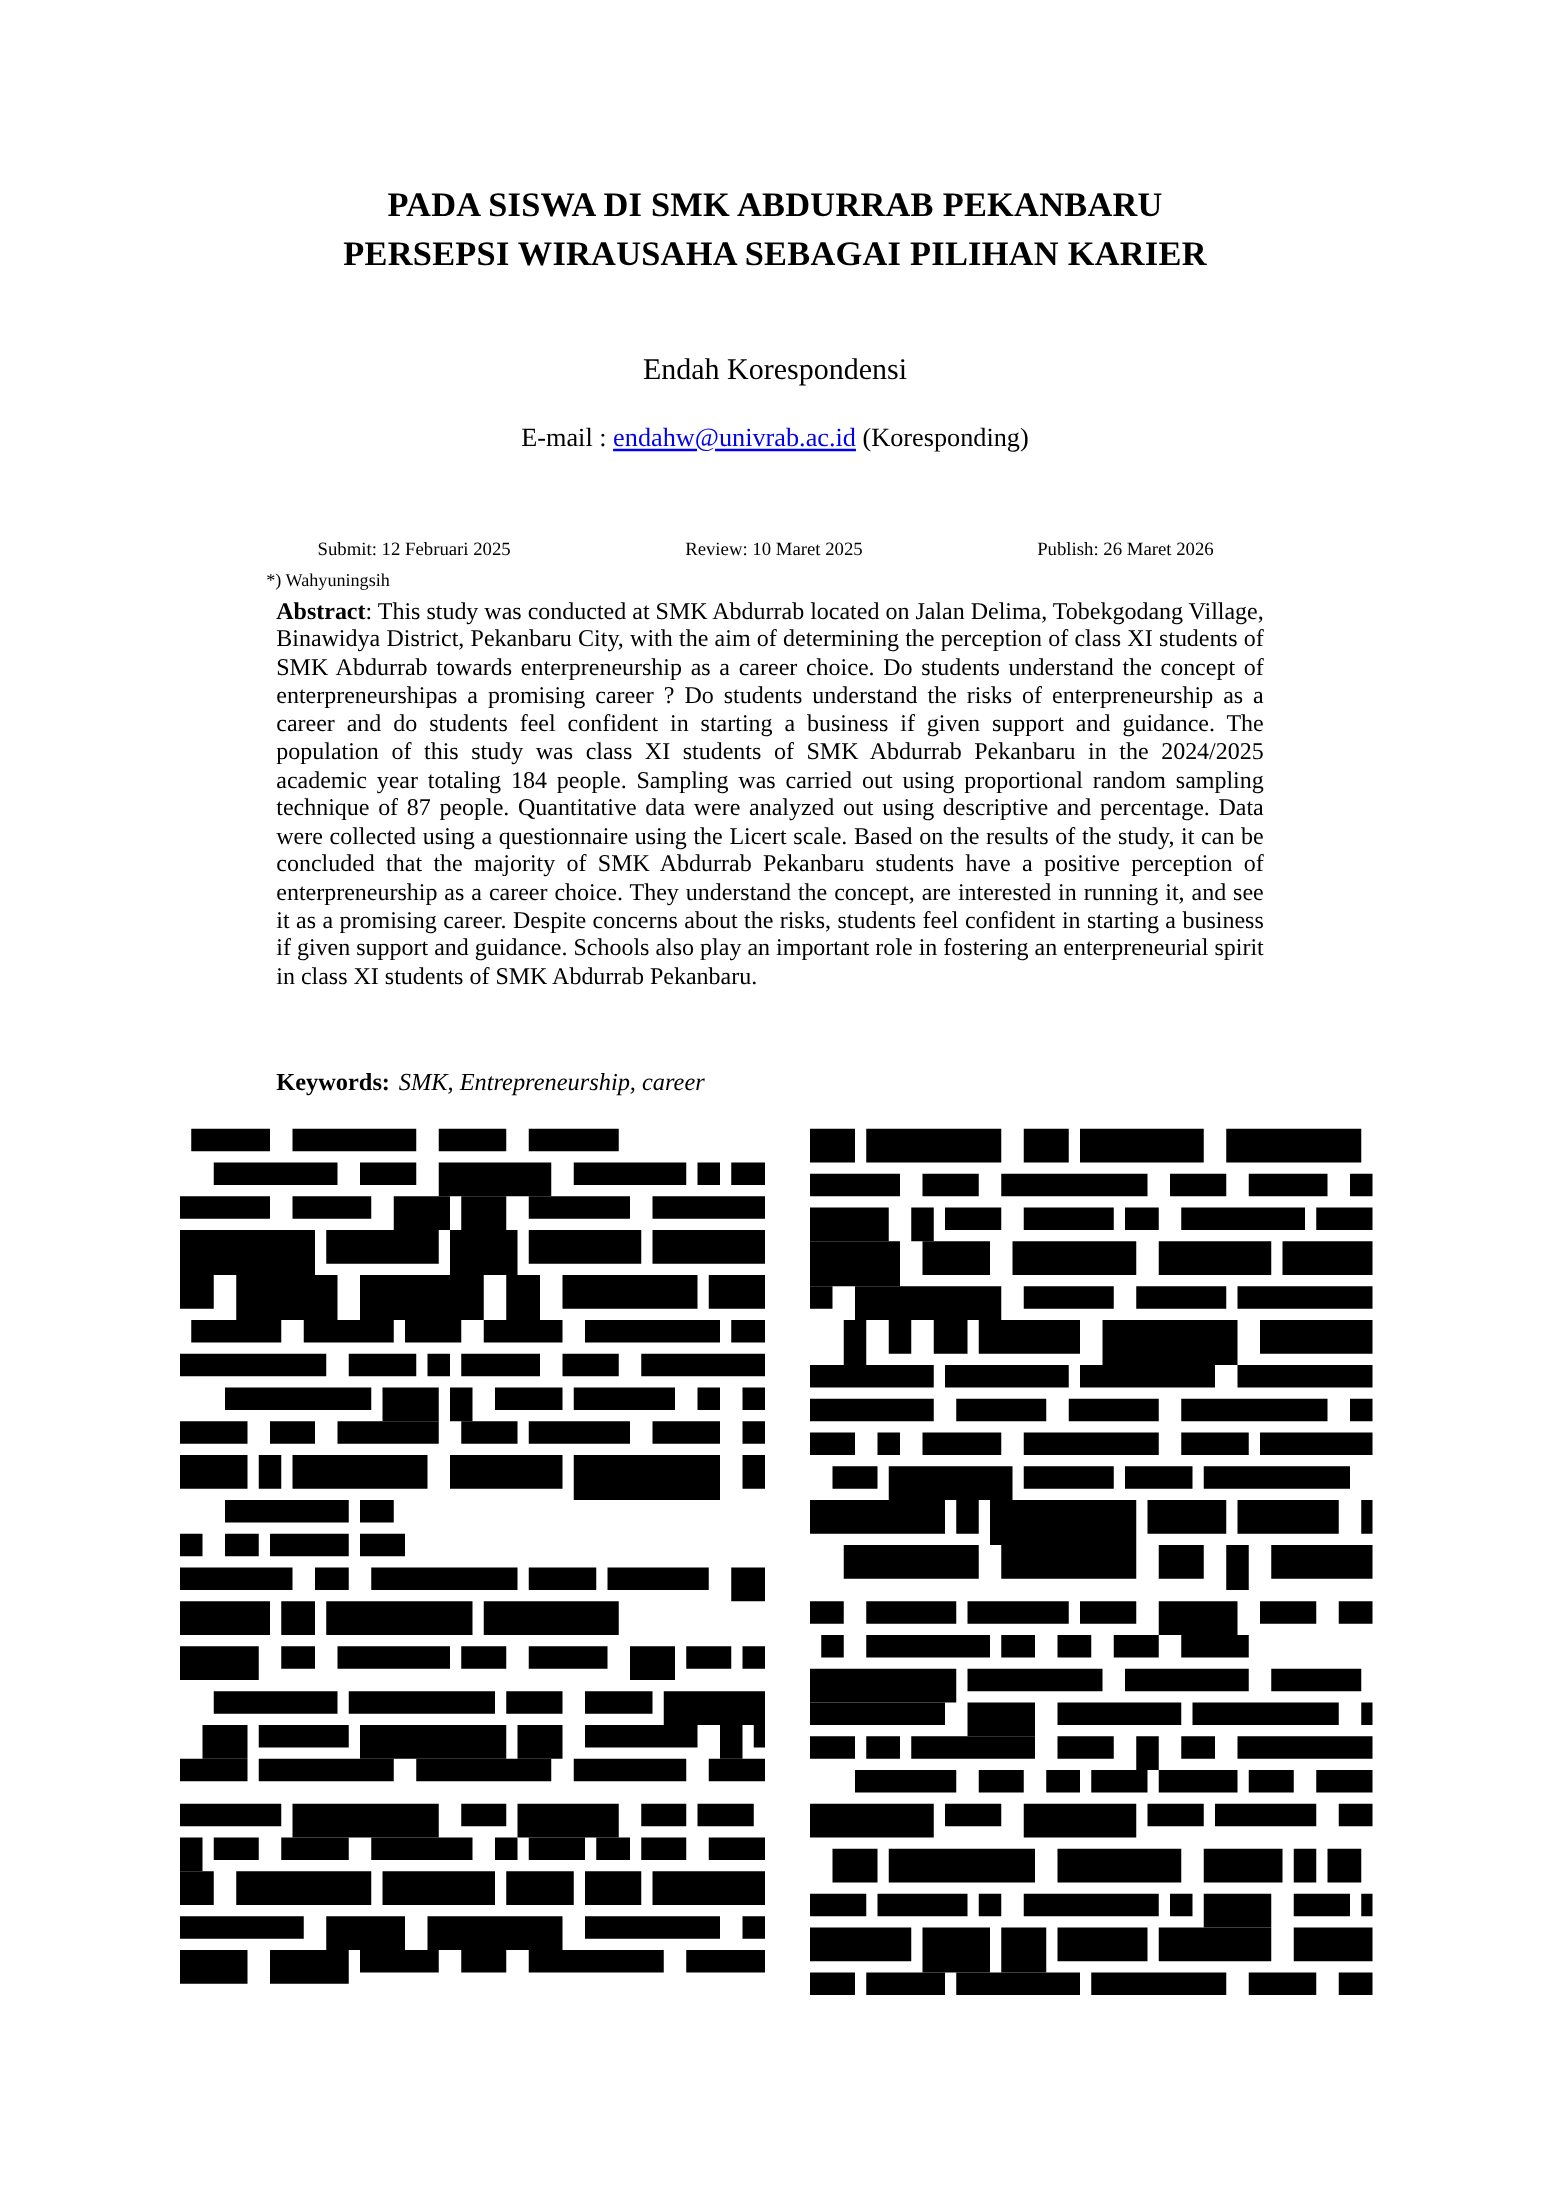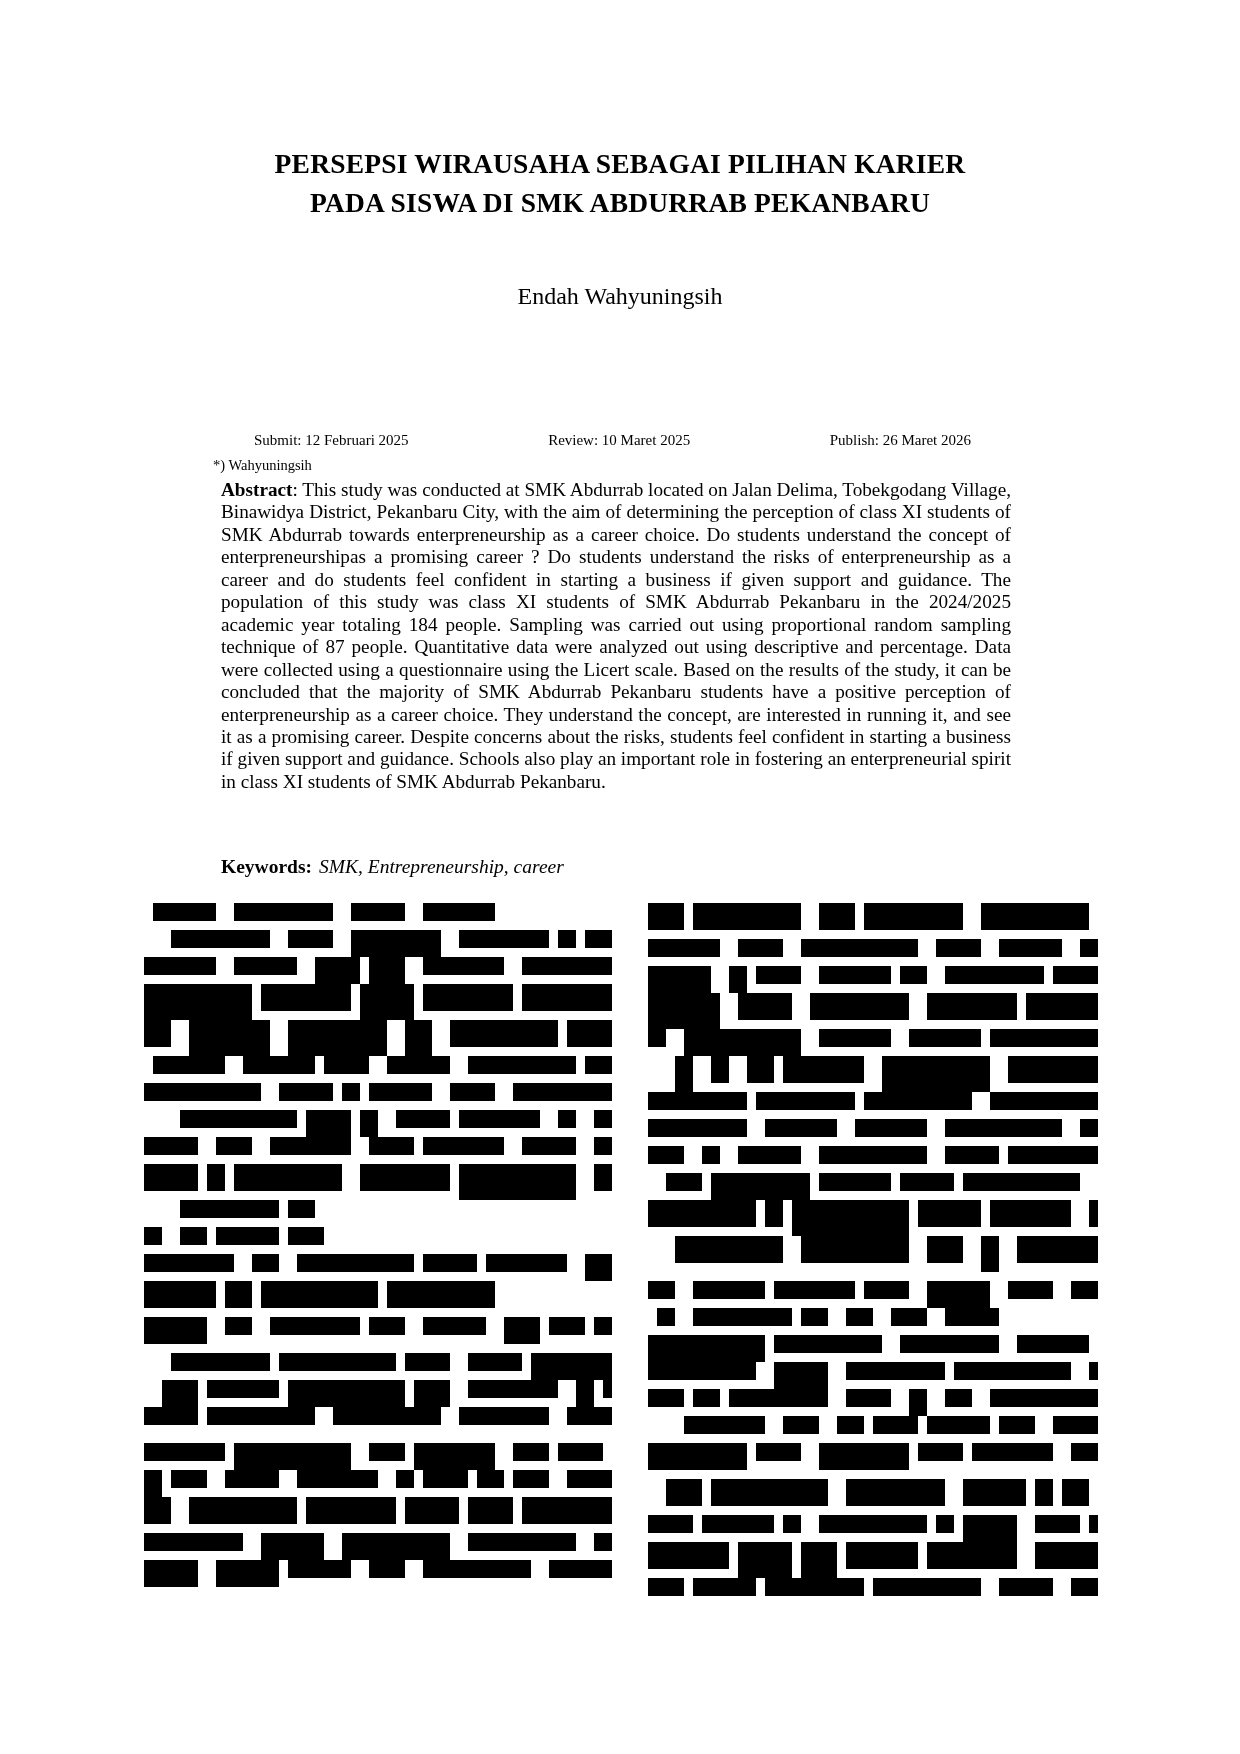--- a/index.html
+++ b/index.html
@@ -65,27 +65,30 @@
   .keywords .kw-text{ font-style:italic; margin-left:7px; }
   .redacted-area{ position:absolute; top:0; left:0; }
   .rblock{ position:absolute; background:#000; }
 </style>
 </head>
 <body>
 
 <div class="page">
 
   <div class="title">
+    <div>PADA SISWA DI SMK ABDURRAB PEKANBARU</div>
     <div>PERSEPSI WIRAUSAHA SEBAGAI PILIHAN KARIER</div>
-    <div>PADA SISWA DI SMK ABDURRAB PEKANBARU</div>
-  </div>
-
-  <div class="author">Endah Wahyuningsih</div>
+  </div>
+
+  <div class="author">Endah Korespondensi</div>
 
   <div class="affil">
+    <div>
+      <span>E-mail : </span><a href="#" id="email-link" style="color: rgb(0, 0, 238);">endahw@univrab.ac.id</a><span> (Koresponding)</span>
+    </div>
   </div>
 
   <div class="dates">
     <span>Submit: 12 Februari 2025</span>
     <span>Review: 10 Maret 2025</span>
     <span>Publish: 26 Maret 2026</span>
   </div>
 
   <div class="koresp">*) Wahyuningsih</div>
 

